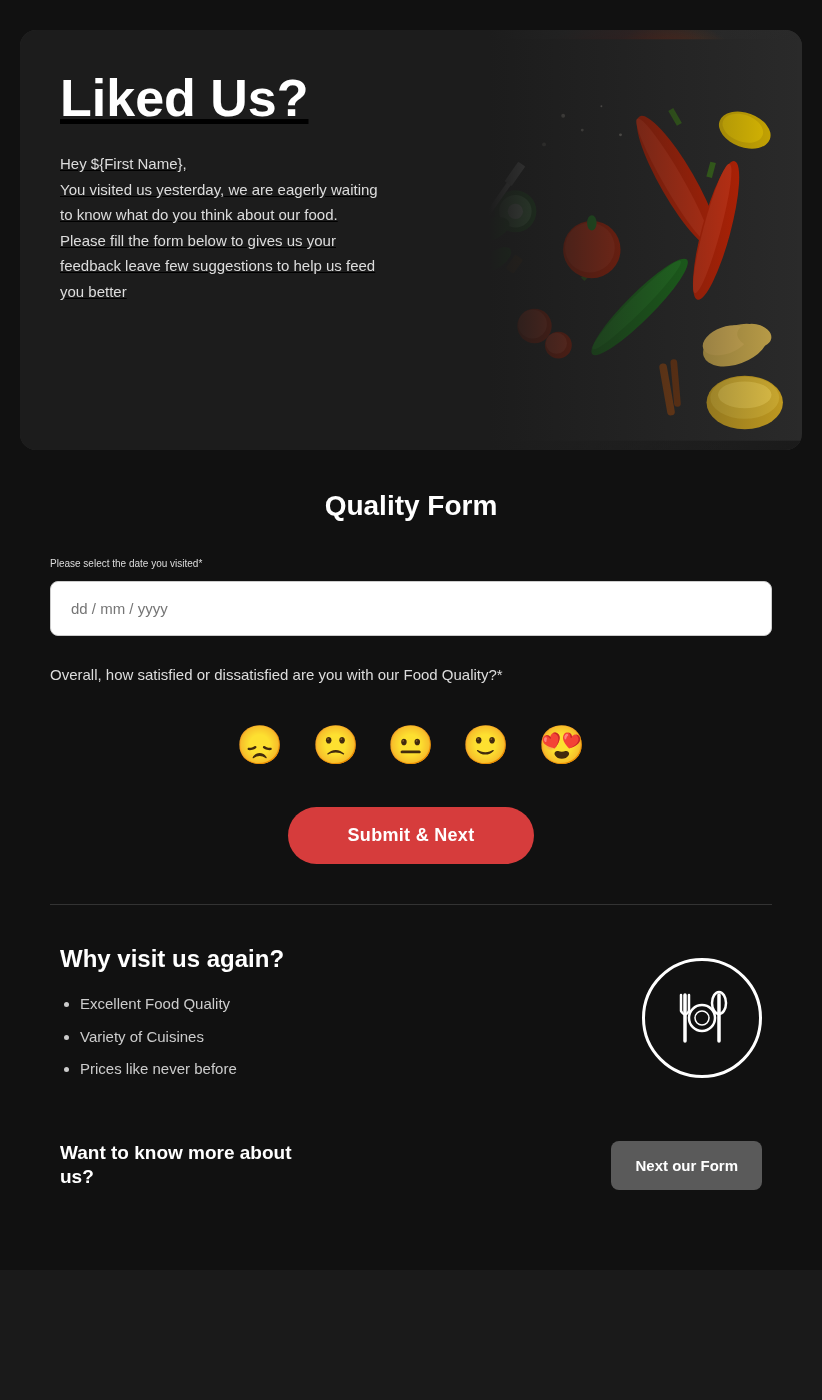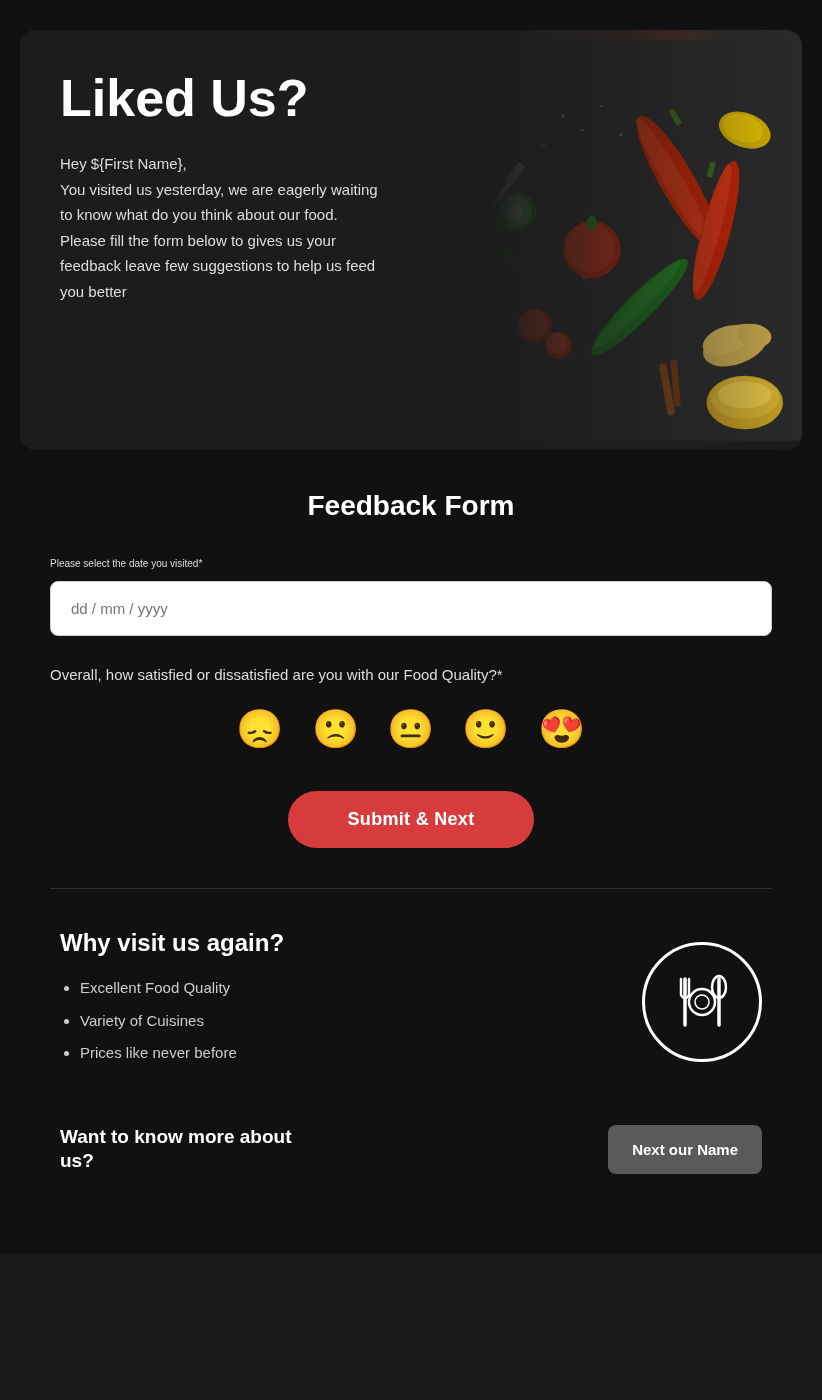--- a/index.html
+++ b/index.html
@@ -22,20 +22,21 @@
     
     .hero-banner {
       width: 100%;
       border-radius: 16px;
       overflow: hidden;
       position: relative;
       background: #2a2a2a;
       min-height: 420px;
       display: flex;
       align-items: stretch;
+      text-decoration: underline;
     }
 
     .hero-left {
       flex: 1;
       padding: 40px 30px 40px 40px;
       background: linear-gradient(to right, #1c1c1c 60%, rgba(28,28,28,0));
       z-index: 2;
       position: relative;
     }
 
@@ -116,21 +117,21 @@
       background: #fff;
       border: 1px solid #ccc;
       border-radius: 8px;
       outline: none;
     }
 
     .question-label {
       display: block;
       font-size: 15px;
       color: #ddd;
-      margin-bottom: 20px;
+      margin-bottom: 36px;
     }
 
     .emoji-row {
       display: flex;
       justify-content: center;
       gap: 20px;
       margin-bottom: 36px;
     }
 
     .emoji-btn {
@@ -316,21 +317,21 @@
           <ellipse cx="120" cy="200" rx="25" ry="12" fill="#228B22" transform="rotate(-20 120 200)"></ellipse>
           <ellipse cx="105" cy="215" rx="20" ry="10" fill="#2a9a2a" transform="rotate(10 105 215)"></ellipse>
           <ellipse cx="130" cy="230" rx="18" ry="9" fill="#1a7a1a" transform="rotate(-35 130 230)"></ellipse>
         </svg>
       </div>
     </div>
   </div>
 
   <div class="main-content">
 
-    <h2 class="section-title">Feedback Form</h2>
+    <h2 class="section-title">Quality Form</h2>
 
     <div class="form-section">
       <label class="form-label">Please select the date you visited*</label>
       <input type="text" class="date-input" placeholder="dd / mm / yyyy" style="">
     </div>
 
     <div class="form-section">
       <label class="question-label">Overall, how satisfied or dissatisfied are you with our Food Quality?*</label>
 
       <div class="emoji-row">
@@ -369,18 +370,18 @@
 
           <circle cx="35" cy="35" r="13" fill="none" stroke="white" stroke-width="2.5"></circle>
           <circle cx="35" cy="35" r="7" fill="none" stroke="white" stroke-width="1.5"></circle>
         </svg>
       </div>
     </div>
 
     <div class="blog-section">
       <h3 class="blog-title">Want to know more about us?</h3>
       <button class="blog-btn">
-        <span>Next our </span><span>Name</span>
+        <span>Next our </span><span>Form</span>
       </button>
     </div>
 
   </div>
 </div>
 
 </body></html>

